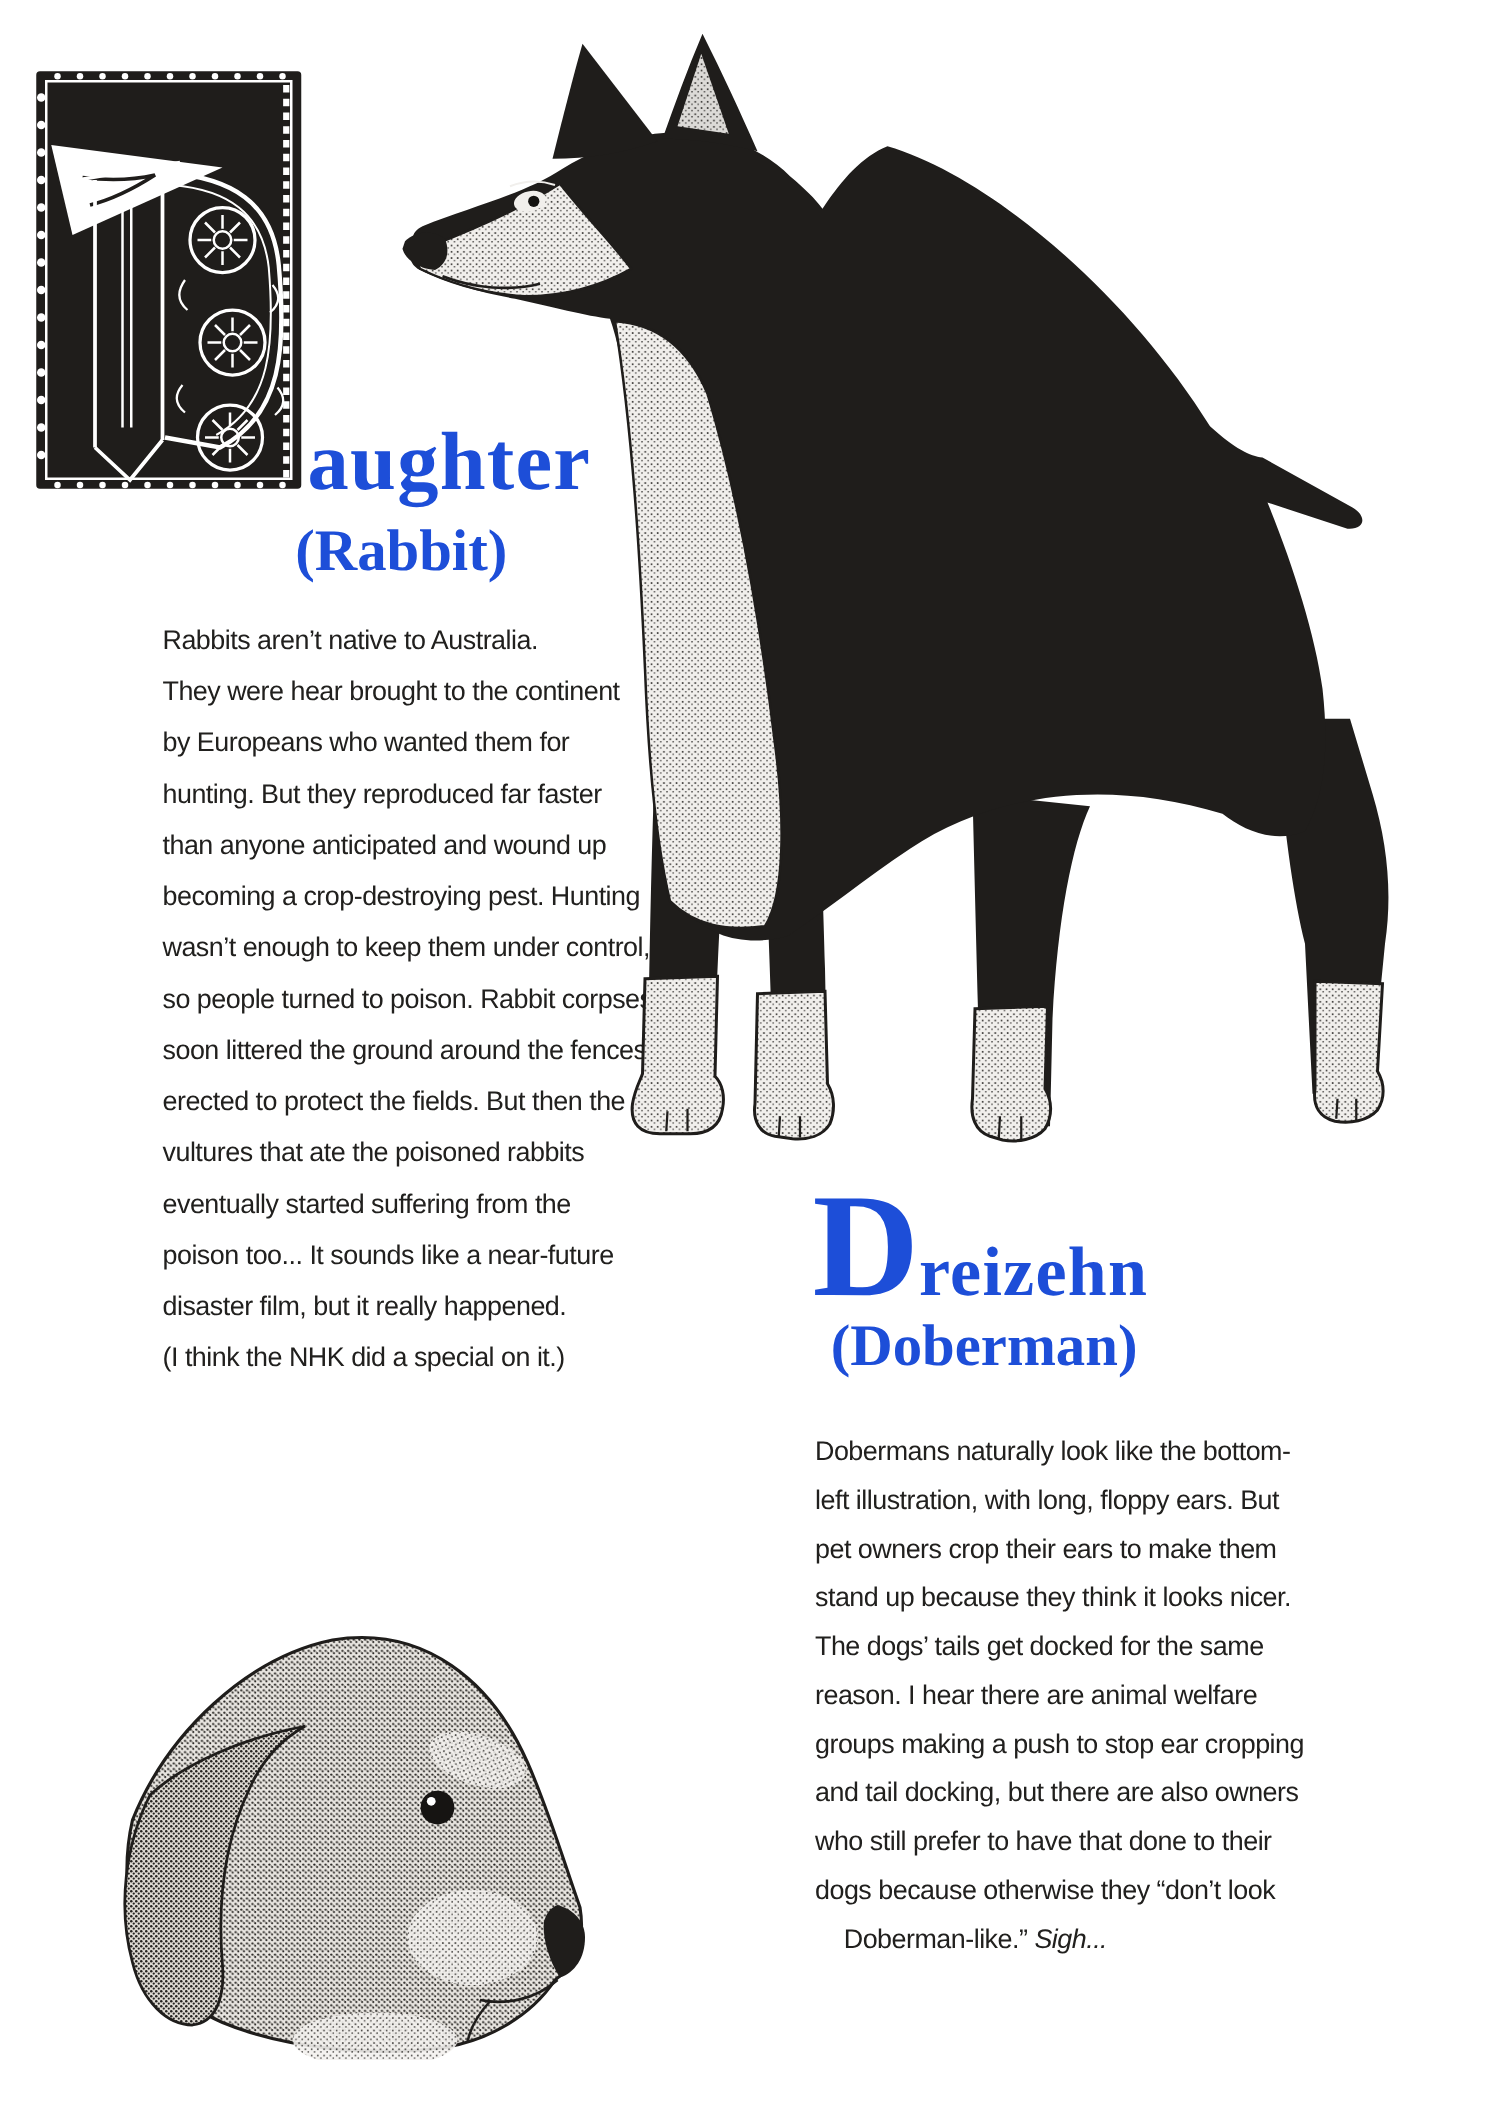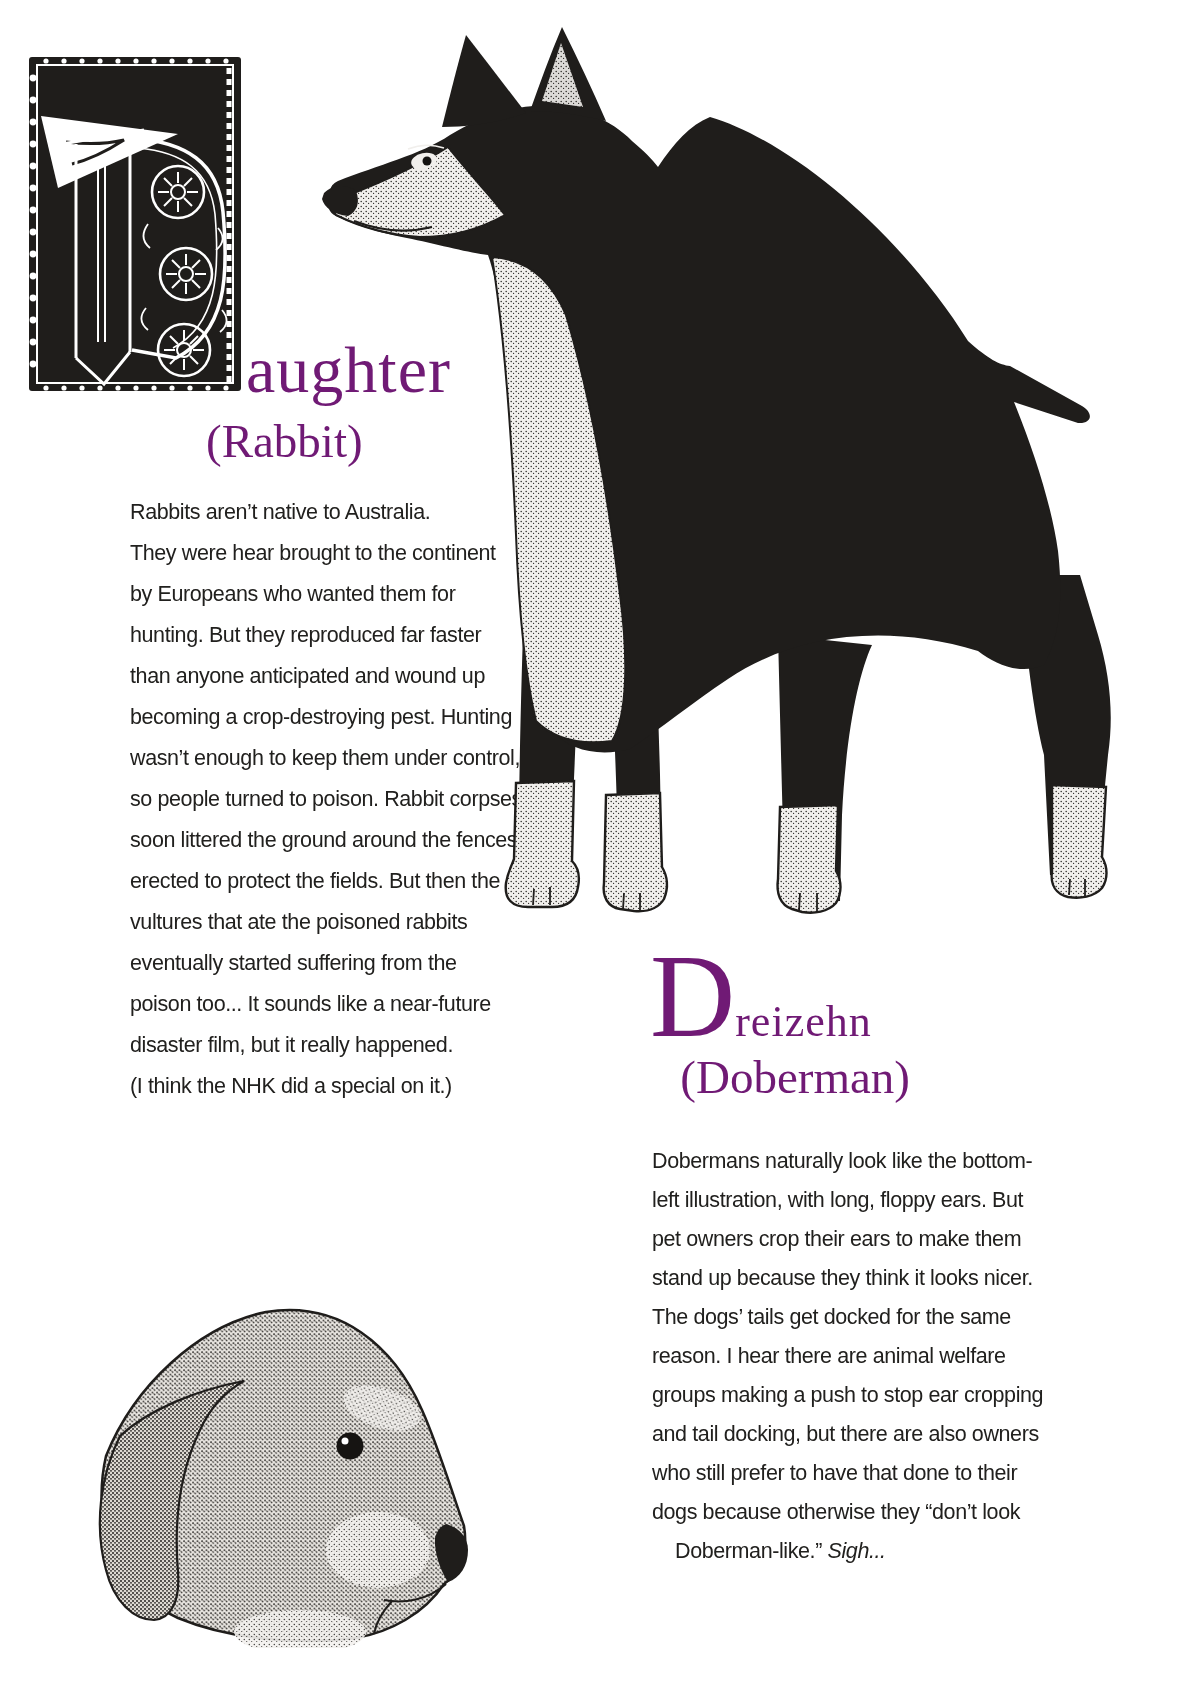--- a/index.html
+++ b/index.html
@@ -1,25 +1,25 @@
 <!DOCTYPE html>
 <html><head>
 <meta charset="utf-8">
 <style>
   html,body{margin:0;padding:0;background:#ffffff;}
   .page{position:relative;width:1200px;height:1685px;background:#ffffff;overflow:hidden;
         font-family:"Liberation Sans",sans-serif;color:#242220;}
 
   
-  .serif{font-family:"Liberation Serif",serif;font-weight:normal;color:#701a75;}
+  .serif{font-family:"Liberation Serif",serif;font-weight:bold;color:#1d4ed8;}
   .rabbit-title{position:absolute;left:246px;top:332px;font-size:66px;letter-spacing:1px;}
-  .rabbit-sub{position:absolute;left:206px;top:414px;width:230px;font-size:47px;}
+  .rabbit-sub{position:absolute;left:206px;top:414px;width:230px;text-align:center;font-size:47px;}
   .dob-title{position:absolute;left:650px;top:938px;white-space:nowrap;}
   .dob-title .bigD{font-size:118px;line-height:1;vertical-align:baseline;}
-  .dob-title .rest{font-size:44px;letter-spacing:1px;vertical-align:baseline;margin-top:30px;}
+  .dob-title .rest{font-size:56px;letter-spacing:1px;vertical-align:baseline;margin-top:30px;}
   .dob-sub{position:absolute;left:640px;top:1050px;width:270px;text-align:right;font-size:47px;}
 
   
   .hand{font-family:"Liberation Sans",sans-serif;font-size:21.5px;letter-spacing:-0.4px;color:#21201e;}
   .body-left{position:absolute;left:86px;top:492px;width:470px;margin-left:44px;}
   .body-left .bline{line-height:41px;height:41px;white-space:nowrap;}
   .body-right{position:absolute;left:652px;top:1142px;width:440px;}
   .body-right .bline{line-height:39px;height:39px;white-space:nowrap;}
   .body-right-last{position:absolute;left:652px;top:1532px;width:440px;line-height:39px;white-space:nowrap;margin-left:23px;}
   .it{font-style:italic;}

